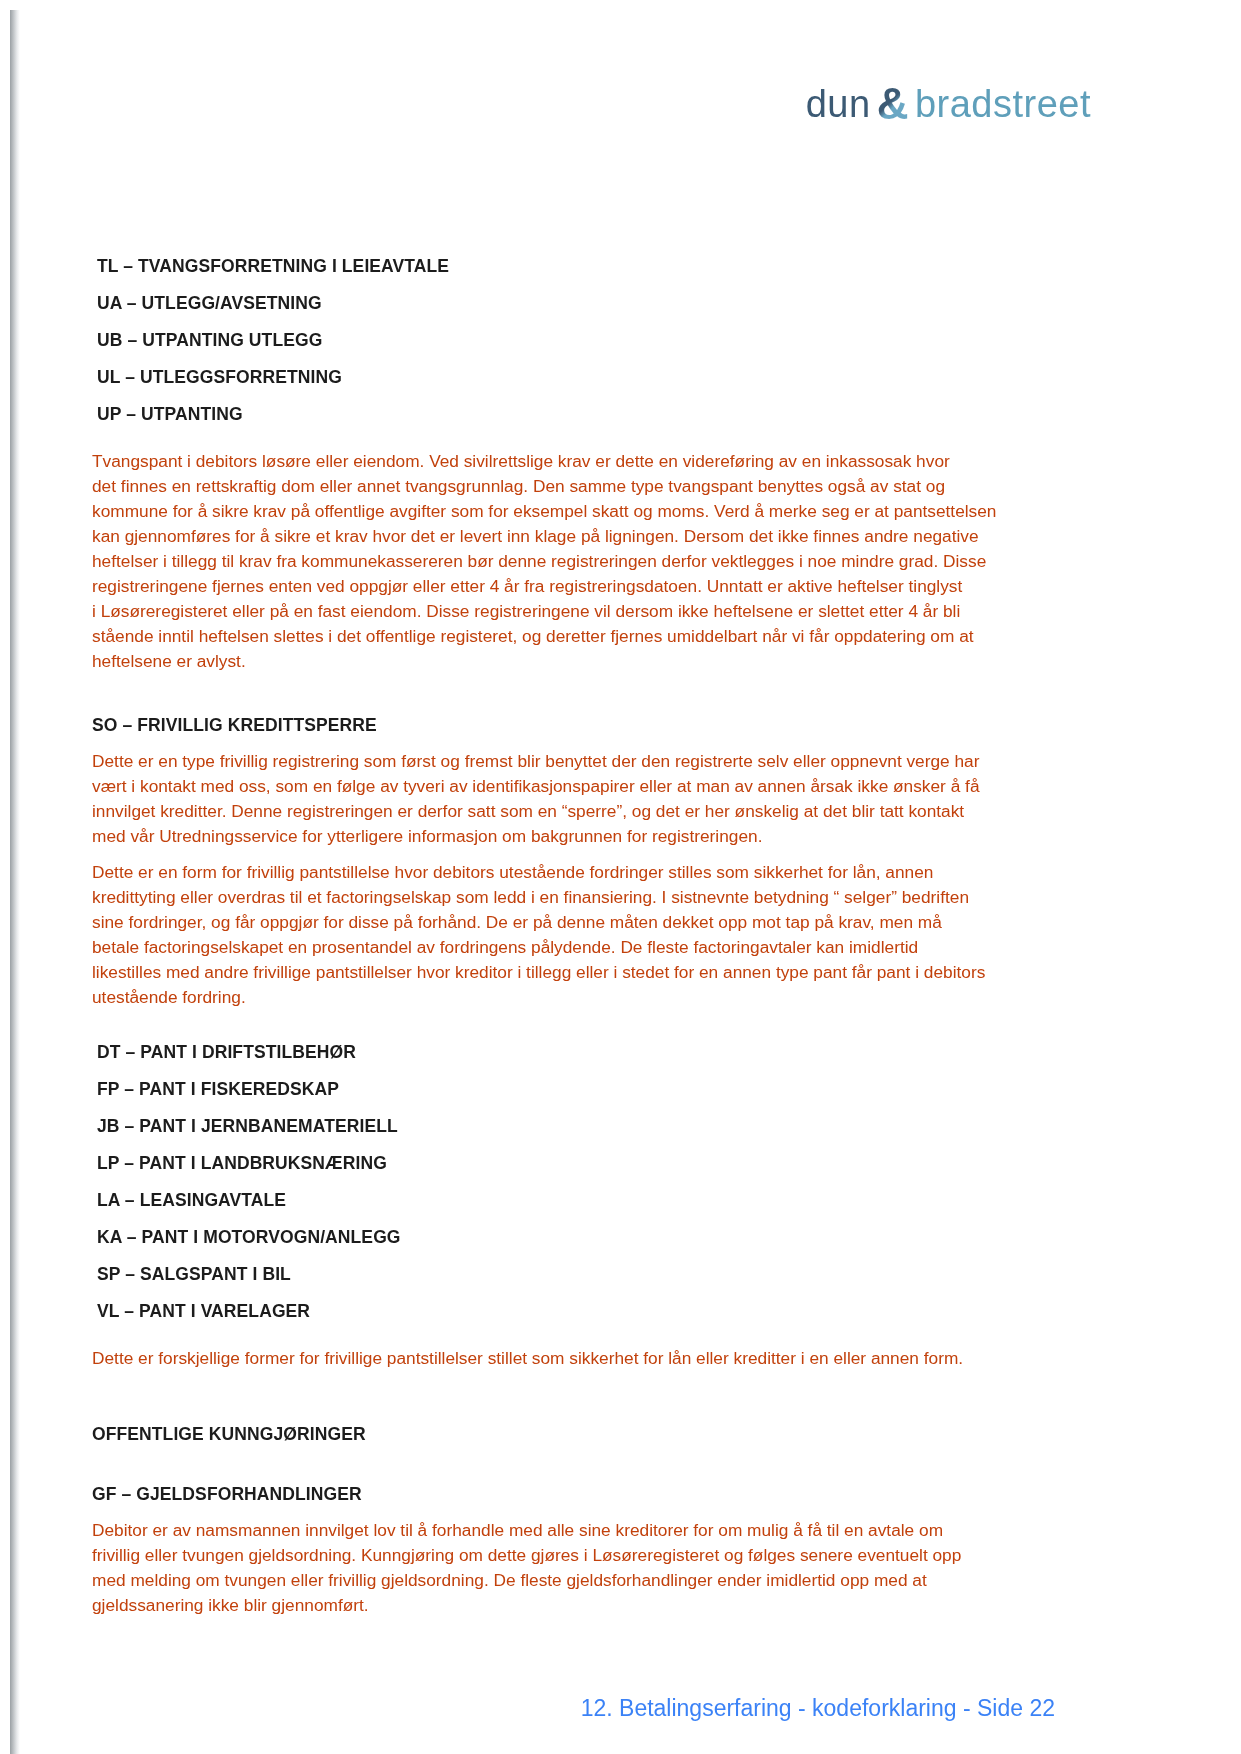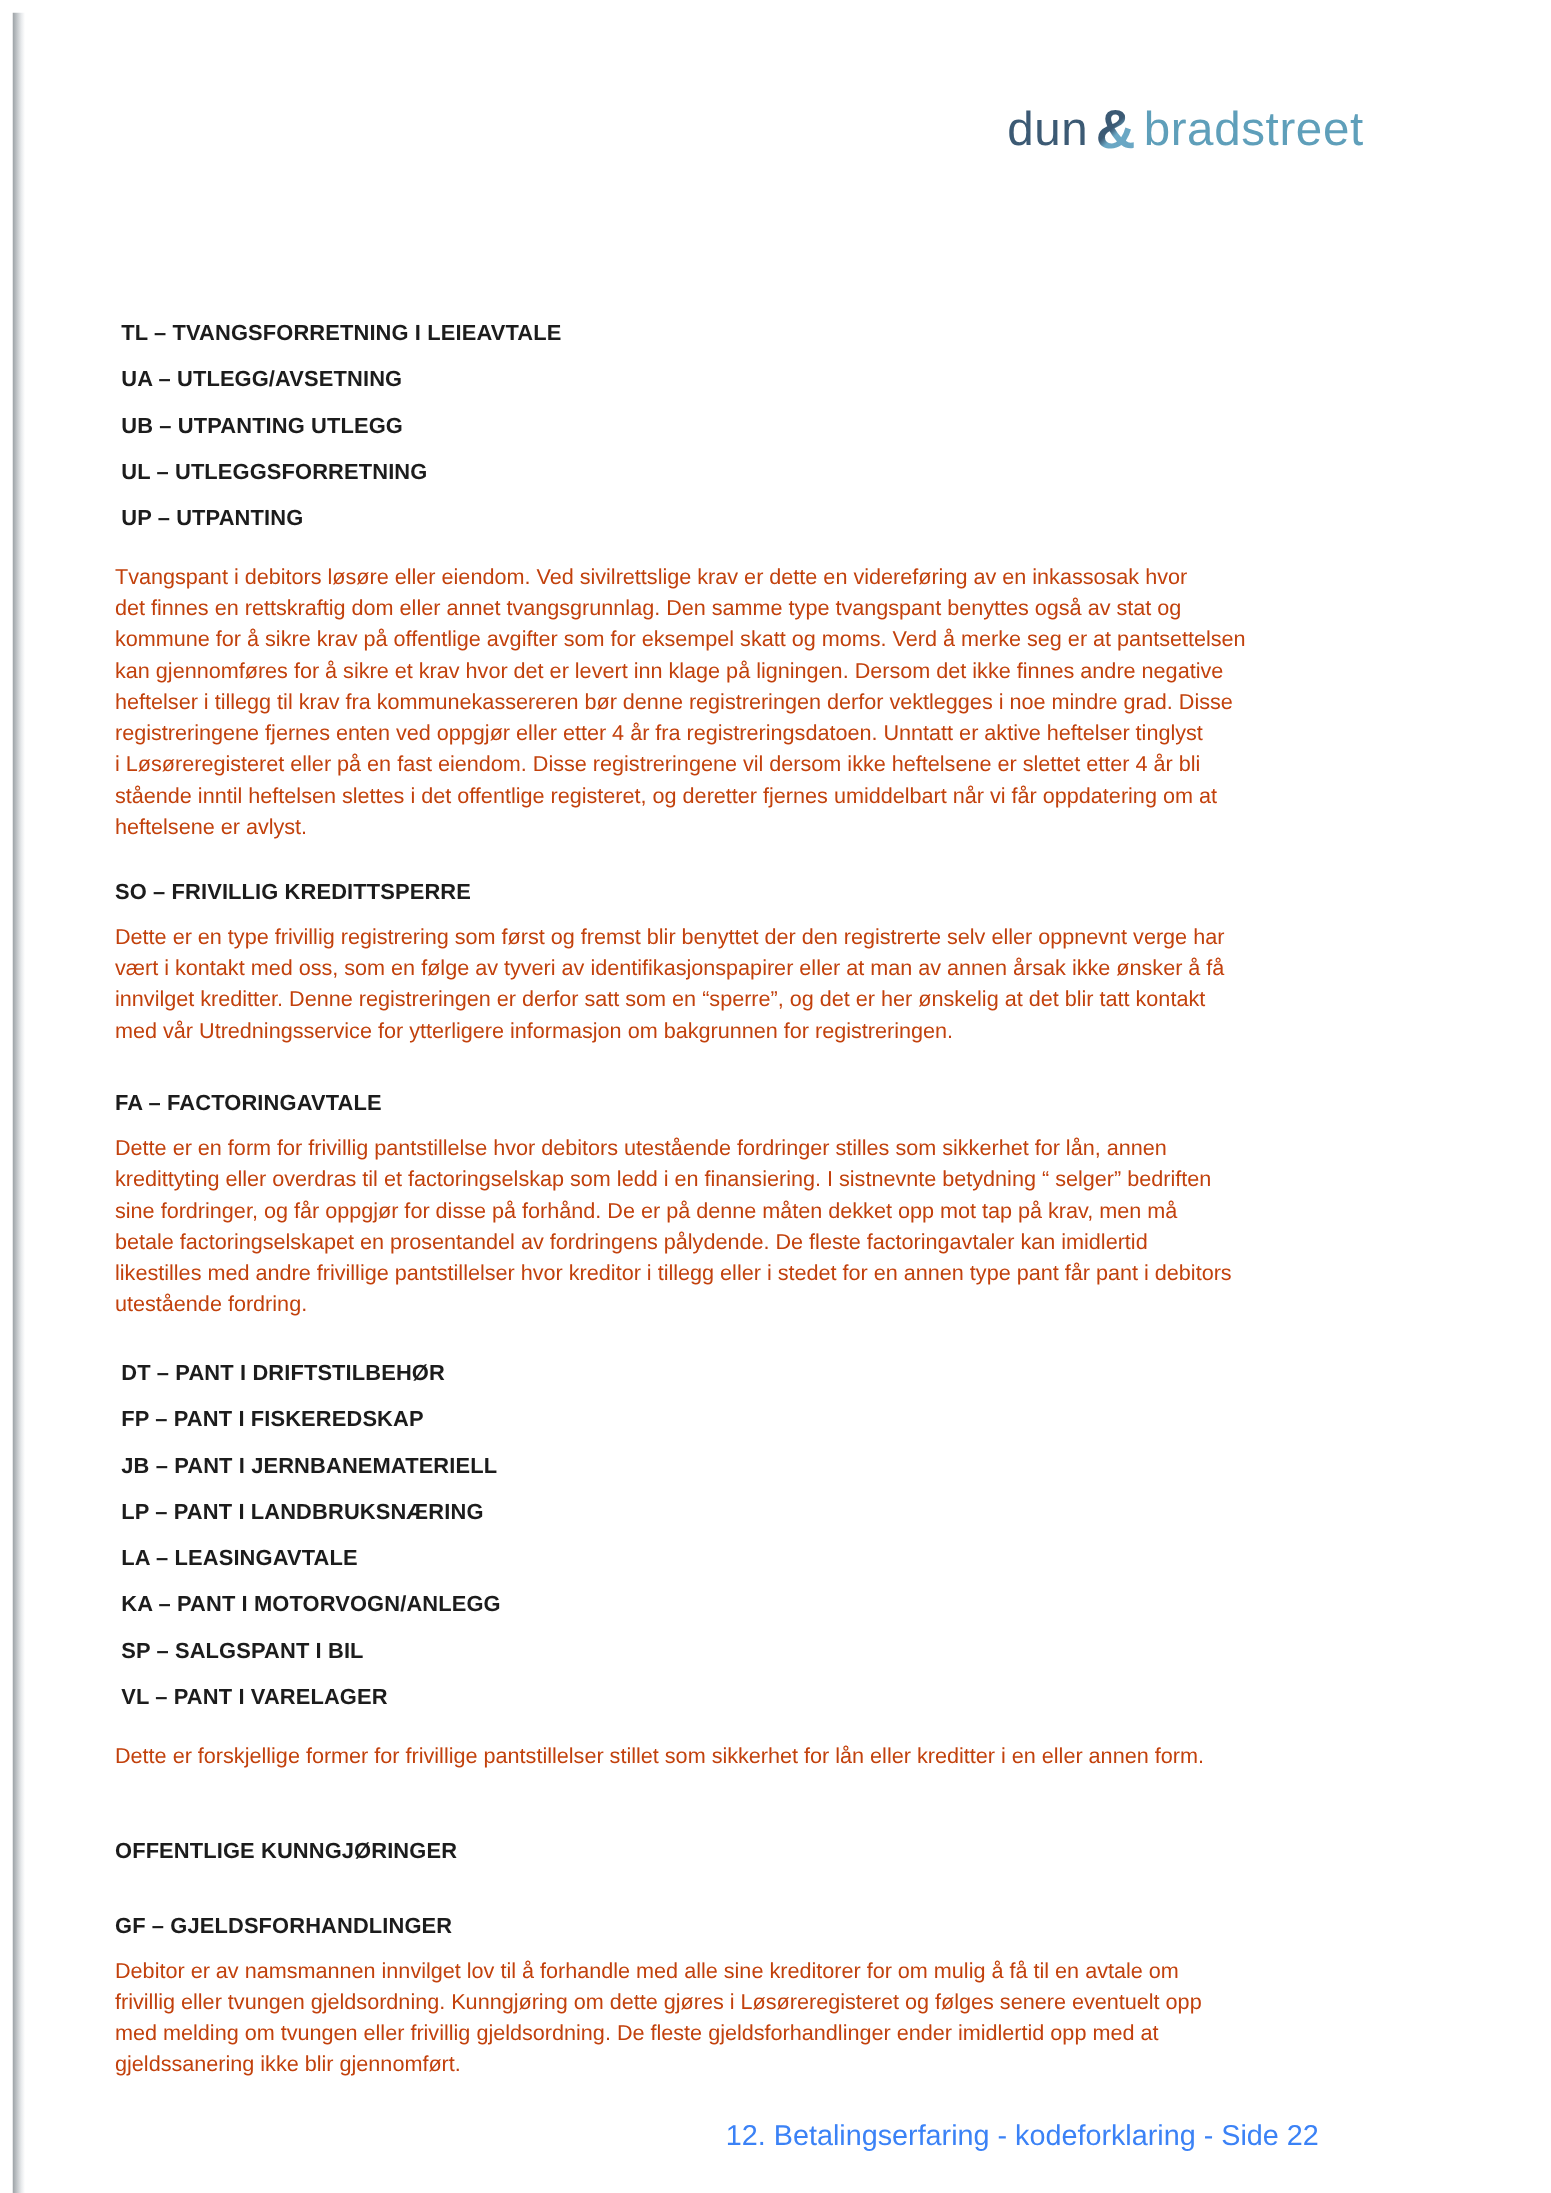--- a/index.html
+++ b/index.html
@@ -69,21 +69,21 @@
   }
 
   .section-heading {
     font-weight: bold;
     font-size: 17.5px;
     line-height: 26px;
     color: #1c1c1c;
     letter-spacing: 0.1px;
   }
 
-  .gap-so        { margin-top: 16px; }
+  .gap-so        { margin-top: 28px; }
   .gap-frivillige{ margin-top: 76px; }
   .gap-fa        { margin-top: 22px; }
   .gap-dtlist    { margin-top: 14px; }
   .gap-pantbody  { margin-top: 3px; }
   .gap-offentlige{ margin-top: 40px; }
   .gap-gf        { margin-top: 24px; }
   .heading-body-gap { margin-top: 1px; }
 
   .footer {
     position: absolute;
@@ -123,21 +123,20 @@
 stående inntil heftelsen slettes i det offentlige registeret, og deretter fjernes umiddelbart når vi får oppdatering om at
 heftelsene er avlyst.</div>
 
     <div class="section-heading gap-so">SO – FRIVILLIG KREDITTSPERRE</div>
     <div class="body-text heading-body-gap">Dette er en type frivillig registrering som først og fremst blir benyttet der den registrerte selv eller oppnevnt verge har
 vært i kontakt med oss, som en følge av tyveri av identifikasjonspapirer eller at man av annen årsak ikke ønsker å få
 innvilget kreditter. Denne registreringen er derfor satt som en “sperre”, og det er her ønskelig at det blir tatt kontakt
 med vår Utredningsservice for ytterligere informasjon om bakgrunnen for registreringen.</div>
 
 
-    <div class="section-heading gap-fa">FA – FACTORINGAVTALE</div>
     <div class="body-text heading-body-gap">Dette er en form for frivillig pantstillelse hvor debitors utestående fordringer stilles som sikkerhet for lån, annen
 kredittyting eller overdras til et factoringselskap som ledd i en finansiering. I sistnevnte betydning “ selger” bedriften
 sine fordringer, og får oppgjør for disse på forhånd. De er på denne måten dekket opp mot tap på krav, men må
 betale factoringselskapet en prosentandel av fordringens pålydende. De fleste factoringavtaler kan imidlertid
 likestilles med andre frivillige pantstillelser hvor kreditor i tillegg eller i stedet for en annen type pant får pant i debitors
 utestående fordring.</div>
 
     <div class="codes-list gap-dtlist">
       <div class="code-line">DT – PANT I DRIFTSTILBEHØR</div>
       <div class="code-line">FP – PANT I FISKEREDSKAP</div>

